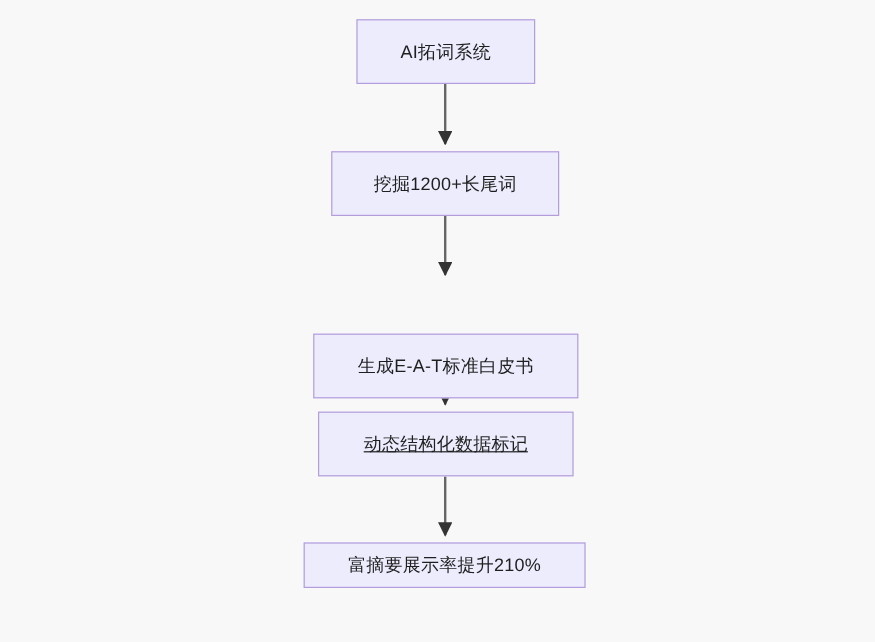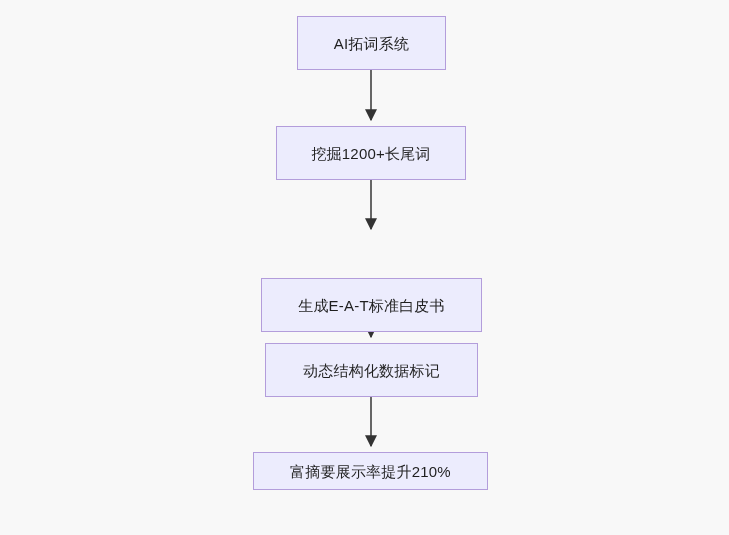--- a/index.html
+++ b/index.html
@@ -63,16 +63,16 @@
       <line x1="371" y1="289" x2="371" y2="337" stroke="#666666" stroke-width="2" marker-end="url(#arrowhead)"></line>
     </g>
     <g>
       <line x1="371" y1="397" x2="371" y2="446" stroke="#666666" stroke-width="2" marker-end="url(#arrowhead)"></line>
     </g>
   </svg>
 
   <div class="node" style="left: 297px; top: 16px; width: 149px; height: 54px;">AI拓词系统</div>
   <div class="node" style="left: 276px; top: 126px; width: 190px; height: 54px; text-align: right;">挖掘1200+长尾词</div>
   <div class="node" style="left: 261px; top: 235px; width: 221px; height: 54px; margin-top: 43px;">生成E-A-T标准白皮书</div>
-  <div class="node" style="left: 265px; top: 343px; width: 213px; height: 54px;">动态结构化数据标记</div>
+  <div class="node" style="left: 265px; top: 343px; width: 213px; height: 54px; text-decoration: underline;">动态结构化数据标记</div>
   <div class="node" style="left: 253px; top: 452px; width: 235px; height: 38px;">富摘要展示率提升210%</div>
 
 </div>
 
 </body></html>

